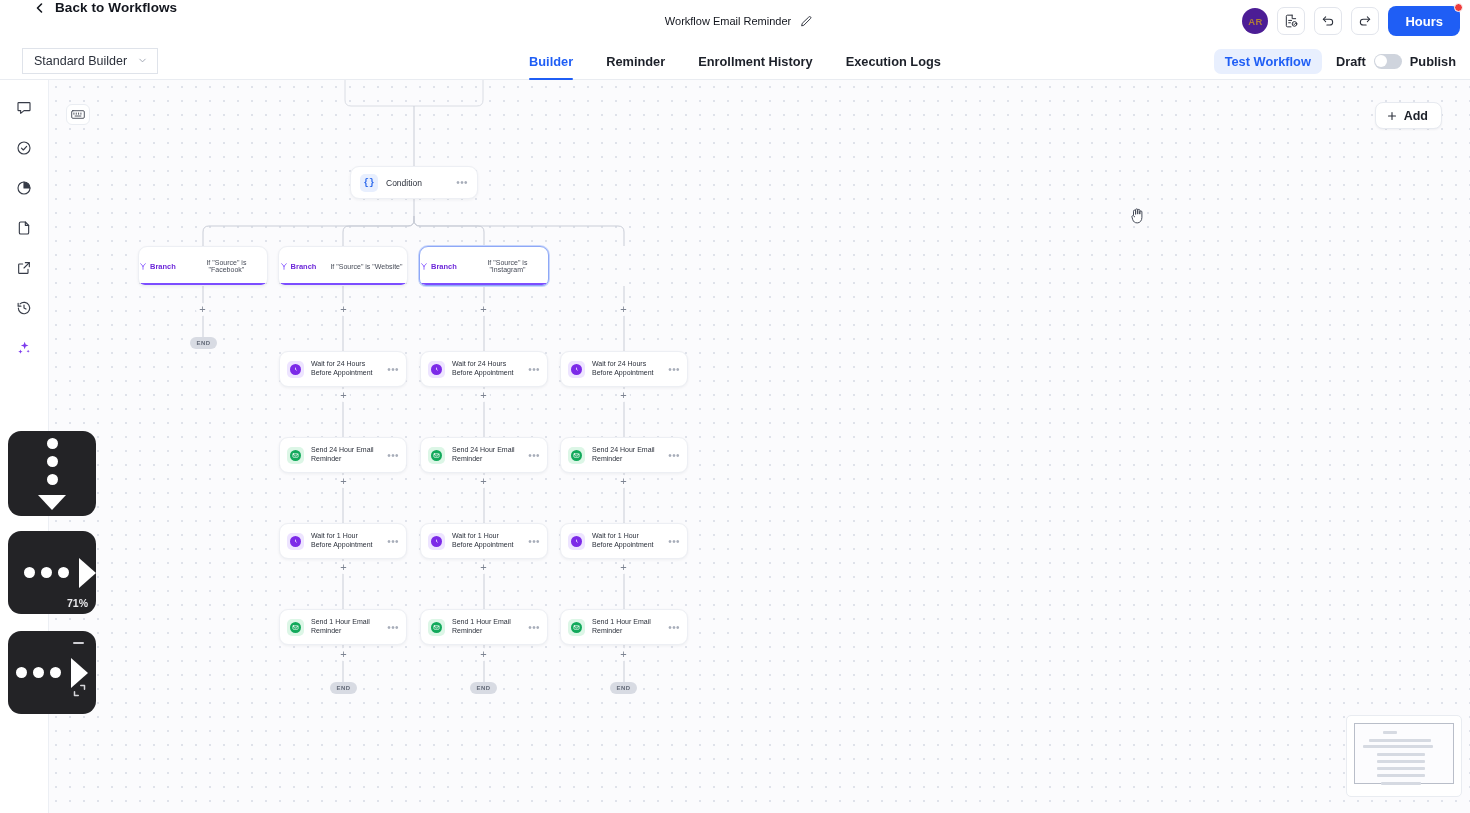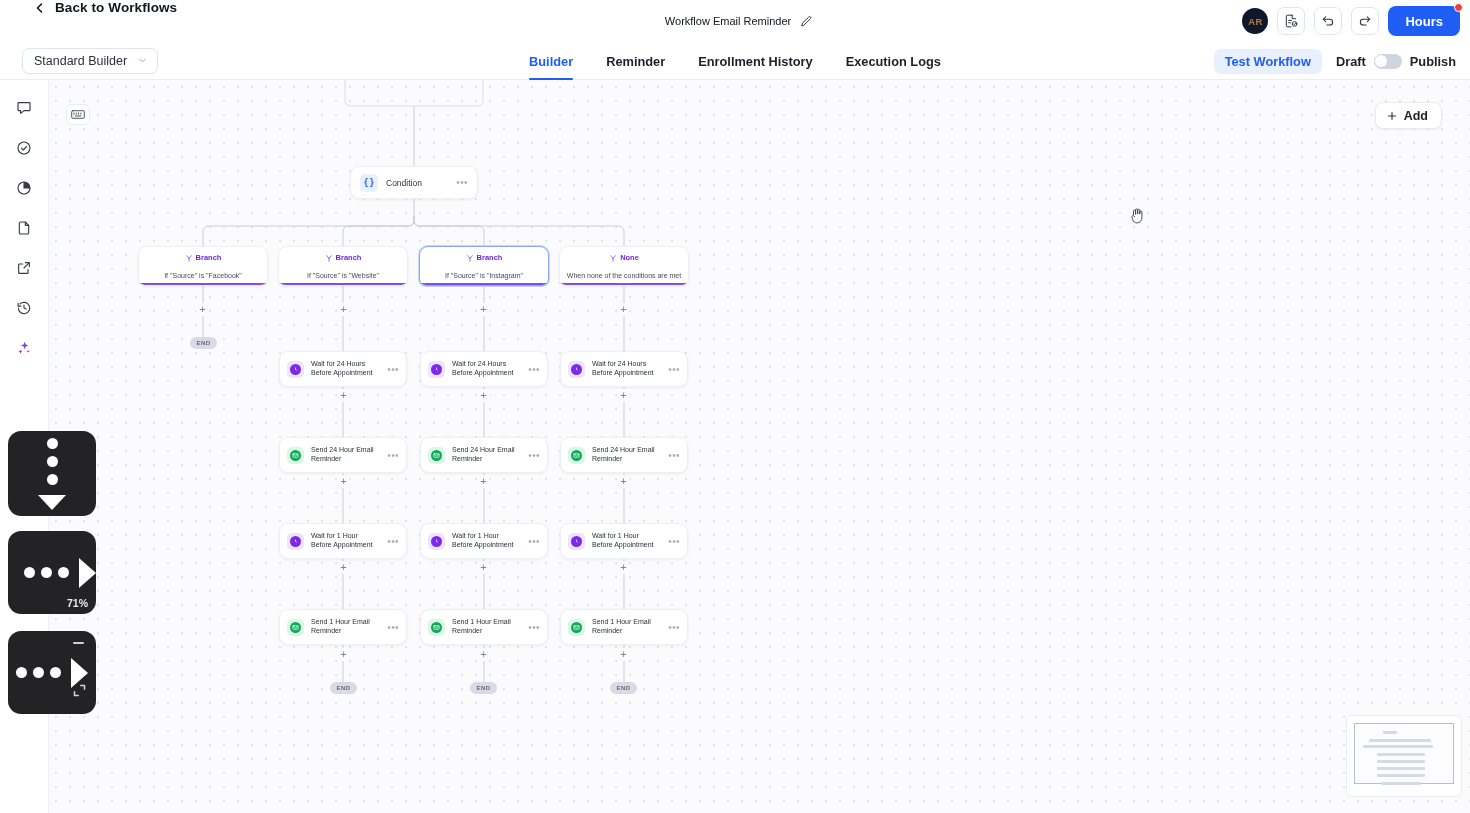--- a/index.html
+++ b/index.html
@@ -31,21 +31,21 @@
   }
   .wf-title { font-size: 11px; font-weight: 400; color: #12151d; }
   .pencil-icon { width: 13px; height: 13px; color: #30343f; pointer-events: auto; cursor: pointer; }
 
   .top-right {
     position: absolute; right: 14px; top: 0; height: 42px;
     display: flex; align-items: center; gap: 9px;
   }
   .avatar {
     width: 26px; height: 26px; border-radius: 50%;
-    background: #0f172a; color: #b07d38;
+    background: #4c1d95; color: #b07d38;
     font-size: 9.5px; font-weight: 700;
     display: flex; align-items: center; justify-content: center;
     cursor: pointer; letter-spacing: .3px;
   }
   .icon-btn {
     width: 28px; height: 28px; border: 1px solid #e2e5ec; border-radius: 7px;
     background: #fff; display: flex; align-items: center; justify-content: center;
     cursor: pointer; color: #2a2f3a;
   }
   .icon-btn svg { width: 14px; height: 14px; display: block; }
@@ -63,21 +63,21 @@
   }
 
   
   .subbar {
     position: absolute; left: 0; top: 42px; width: 1470px; height: 38px;
     background: #ffffff; border-bottom: 1px solid #e9ecf1;
     display: flex; align-items: center;
   }
   .builder-select {
     margin-left: 22px; height: 26px; min-width: 125px;
-    border: 1px solid #dfe3ea; border-radius: 7px; background: #fff;
+    border: 1px solid #dfe3ea; border-radius: 0; background: #fff;
     display: flex; align-items: center; justify-content: space-between;
     padding: 0 9px 0 11px; cursor: pointer; gap: 10px;
   }
   .builder-select-label { font-size: 12.5px; color: #2b303b; }
   .chev-down { width: 11px; height: 11px; color: #9aa1ae; }
 
   .tabs {
     position: absolute; left: 0; right: 0; top: 0; height: 38px;
     display: flex; align-items: center; justify-content: center; gap: 33px;
   }
@@ -178,21 +178,21 @@
     font-family: "Liberation Mono", monospace;
   }
   .cond-label { font-size: 8.5px; color: #2b303b; flex: 1; }
   .dots { font-size: 10px; color: #a7adb9; letter-spacing: .4px; cursor: pointer; }
 
   
   .branch {
     width: 130px; height: 40px; top: 166px;
     border-radius: 9px 9px 7px 7px;
     border: 1px solid #edeff4;
-    display: flex; flex-direction: column; align-items: center;
+    display: flex; align-items: center;
     justify-content: center; gap: 10px; cursor: pointer;
     overflow: hidden;
   }
   .branch::after {
     content: ""; position: absolute; left: 0; right: 0; bottom: 0; height: 2.5px;
     background: #7c4dff;
   }
   .branch.selected { border: 1px solid #8ea8f7; box-shadow: 0 0 0 1px #c7d5fb; }
   .branch-head { display: flex; align-items: center; gap: 3px; }
   .branch-head svg { width: 8px; height: 8px; color: #7c4dff; }
@@ -498,29 +498,20 @@
       <div class="node branch selected" style="left:370px">
         <div class="branch-head">
           <svg viewBox="0 0 24 24" fill="none" stroke="currentColor" stroke-width="2.4" stroke-linecap="round">
             <path d="M12 22V13M12 13 5 5M12 13l7-8"></path>
           </svg>
           <span class="branch-kind">Branch</span>
         </div>
         <div class="branch-cond">If "Source" is "Instagram"</div>
       </div>
 
-      <div class="node branch" style="left:510px">
-        <div class="branch-head">
-          <svg viewBox="0 0 24 24" fill="none" stroke="currentColor" stroke-width="2.4" stroke-linecap="round">
-            <path d="M12 22V13M12 13 5 5M12 13l7-8"></path>
-          </svg>
-          <span class="branch-kind">None</span>
-        </div>
-        <div class="branch-cond">When none of the conditions are met</div>
-      </div>
 
       <div class="plus" style="left:147px; top:223px">+</div>
       <div class="plus" style="left:288px; top:223px">+</div>
       <div class="plus" style="left:428px; top:223px">+</div>
       <div class="plus" style="left:568px; top:223px">+</div>
 
       <div class="endpill" style="left:141px; top:257px">END</div>
 
       <div class="node act" style="left:230px; top:271px">
         <div class="act-ico wait">

